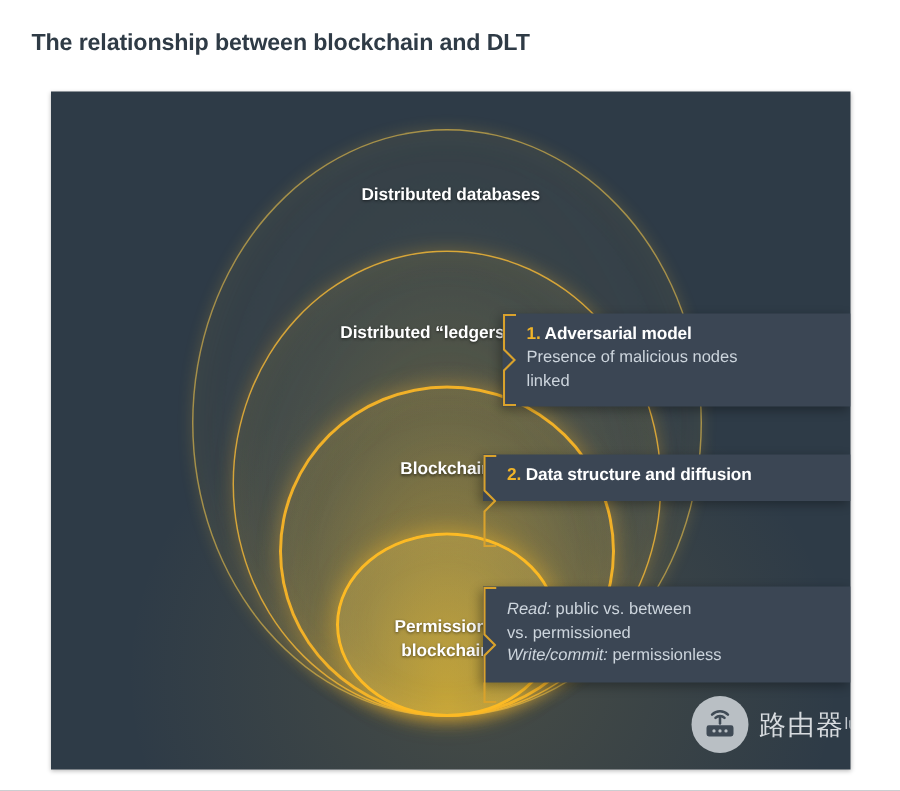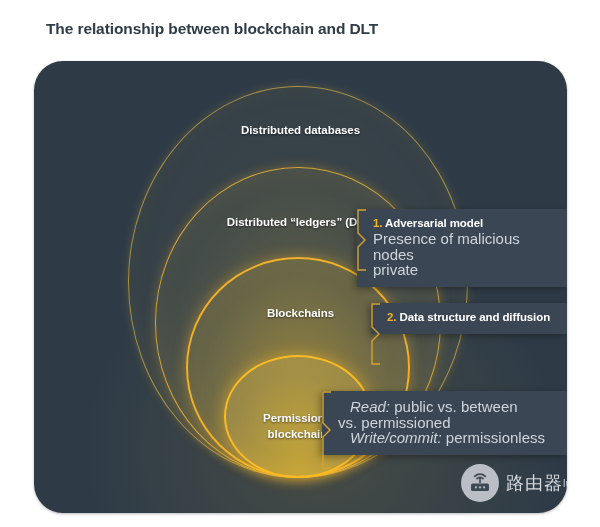--- a/index.html
+++ b/index.html
@@ -11,40 +11,39 @@
     width: 600px;
     height: 527px;
     position: relative;
     font-family: "Liberation Sans", sans-serif;
     overflow: hidden;
   }
 
   
   #page-title {
     position: absolute;
-    left: 46px;
+    left: 21px;
     top: 20px;
     font-size: 15.5px;
     font-weight: bold;
     color: #2f3b46;
     letter-spacing: -0.1px;
     white-space: nowrap;
   }
 
   
   #diagram-panel {
     position: absolute;
     left: 34px;
     top: 61px;
     width: 533px;
     height: 452px;
     background: #2e3b47;
     overflow: hidden;
     box-shadow: 0 1px 3px rgba(0,0,0,0.28);
-    border-radius: 29px;
   }
 
   
   .panel-glow {
     position: absolute;
     left: 0; top: 0; right: 0; bottom: 0;
     background:
       radial-gradient(ellipse 340px 300px at 54% 86%, rgba(200,165,60,0.16) 0%, rgba(200,165,60,0.0) 70%);
     pointer-events: none;
   }
@@ -142,31 +141,30 @@
     font-weight: bold;
     color: #ffffff;
     margin-bottom: 2px;
     letter-spacing: -0.1px;
   }
   .callout-num {
     color: #f0b429;
     font-weight: bold;
   }
   .callout-body {
-    font-size: 15px;
+    font-size: 11px;
     line-height: 15.5px;
     color: #cdd5dd;
   }
   .callout-body em {
     font-style: italic;
-    margin-left: 12px;
-  }
-
-  #callout-1 { top: 148px; width: 210px; }
-  #callout-2 { top: 242px; width: 196px; }
+  }
+
+  #callout-1 { top: 148px; width: 232px; }
+  #callout-2 { top: 242px; width: 245px; }
   #callout-3 { top: 330px; width: 245px; }
 
   
   #watermark {
     position: absolute;
     right: 0px;
     bottom: 0px;
     width: 112px;
     height: 60px;
     display: flex;
@@ -228,21 +226,21 @@
       <svg width="9" height="62" viewBox="0 0 9 62" xmlns="http://www.w3.org/2000/svg">
         <path d="M9 1 L1 1 L1 24 L8 31 L1 38 L1 61 L9 61" fill="none" stroke="#d9a22c" stroke-width="1.4"></path>
       </svg>
     </div>
     <div class="callout-title">
       <span class="callout-num">1.</span>
       <span>Adversarial model</span>
     </div>
     <div class="callout-body">
       <div>Presence of malicious nodes</div>
-      <div>private</div>
+      <div>linked</div>
     </div>
   </div>
 
   <div class="callout" id="callout-2">
     <div class="callout-notch">
       <svg width="9" height="62" viewBox="0 0 9 62" xmlns="http://www.w3.org/2000/svg">
         <path d="M9 1 L1 1 L1 24 L8 31 L1 38 L1 61 L9 61" fill="none" stroke="#d9a22c" stroke-width="1.4"></path>
       </svg>
     </div>
     <div class="callout-title">

